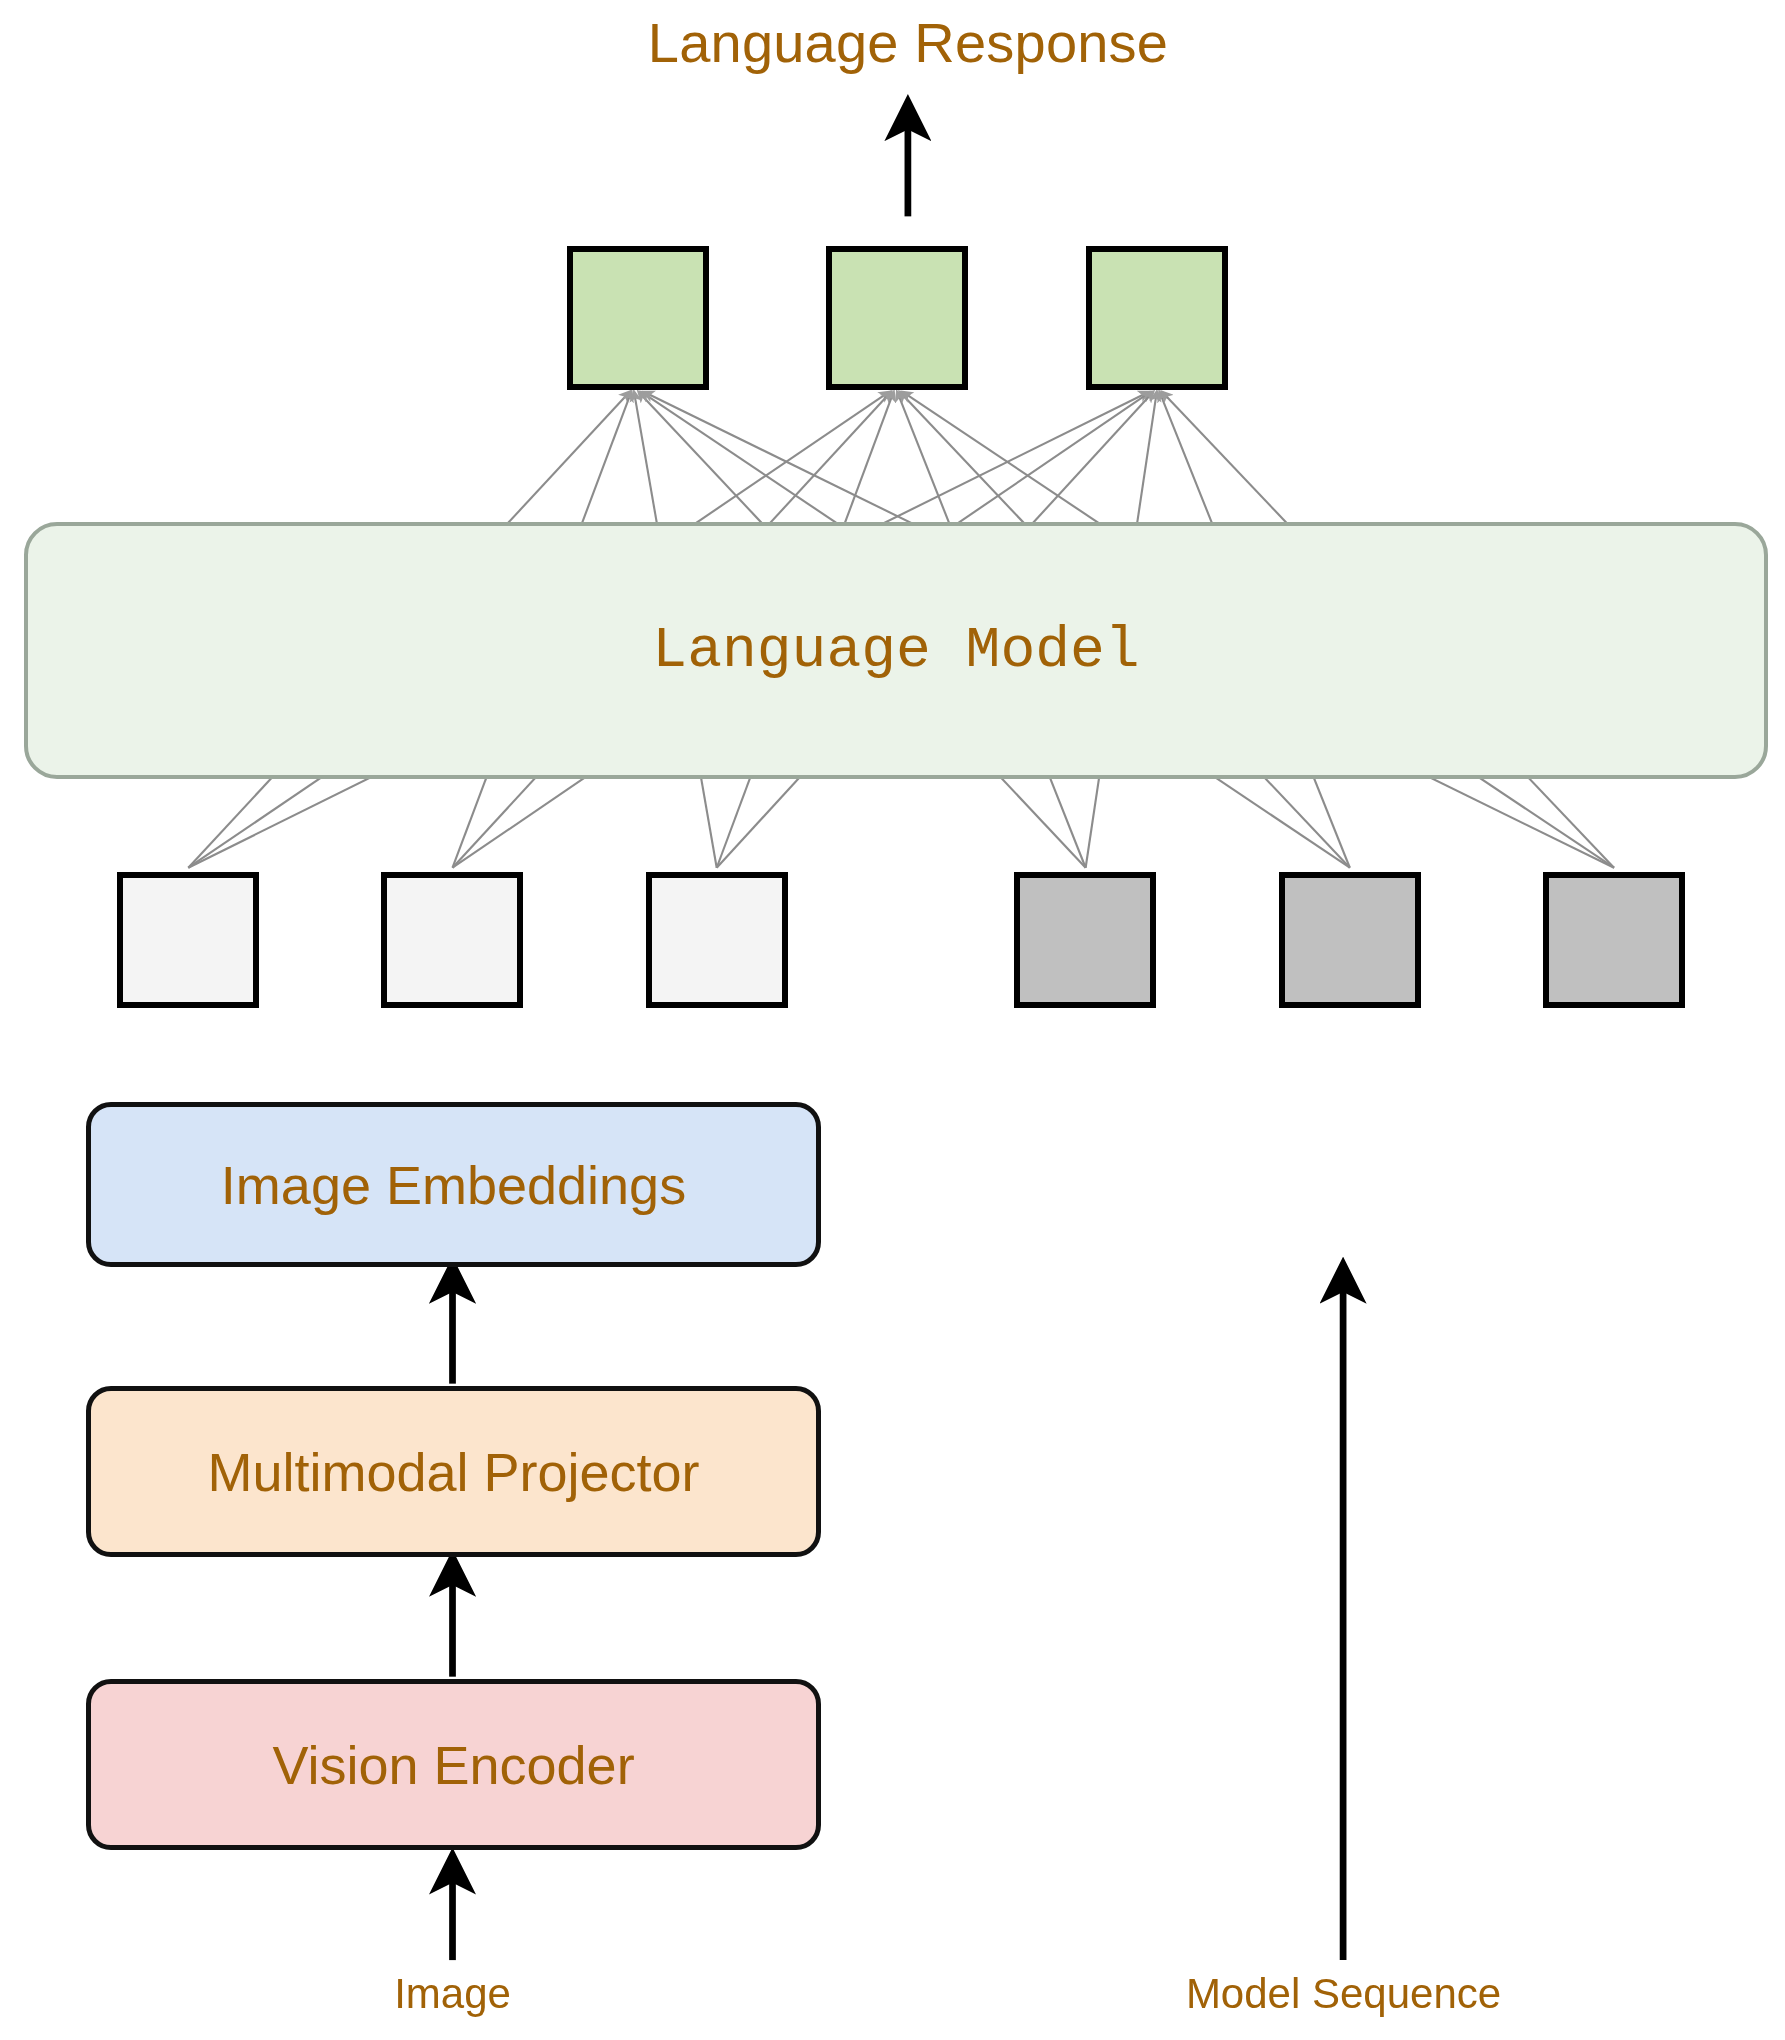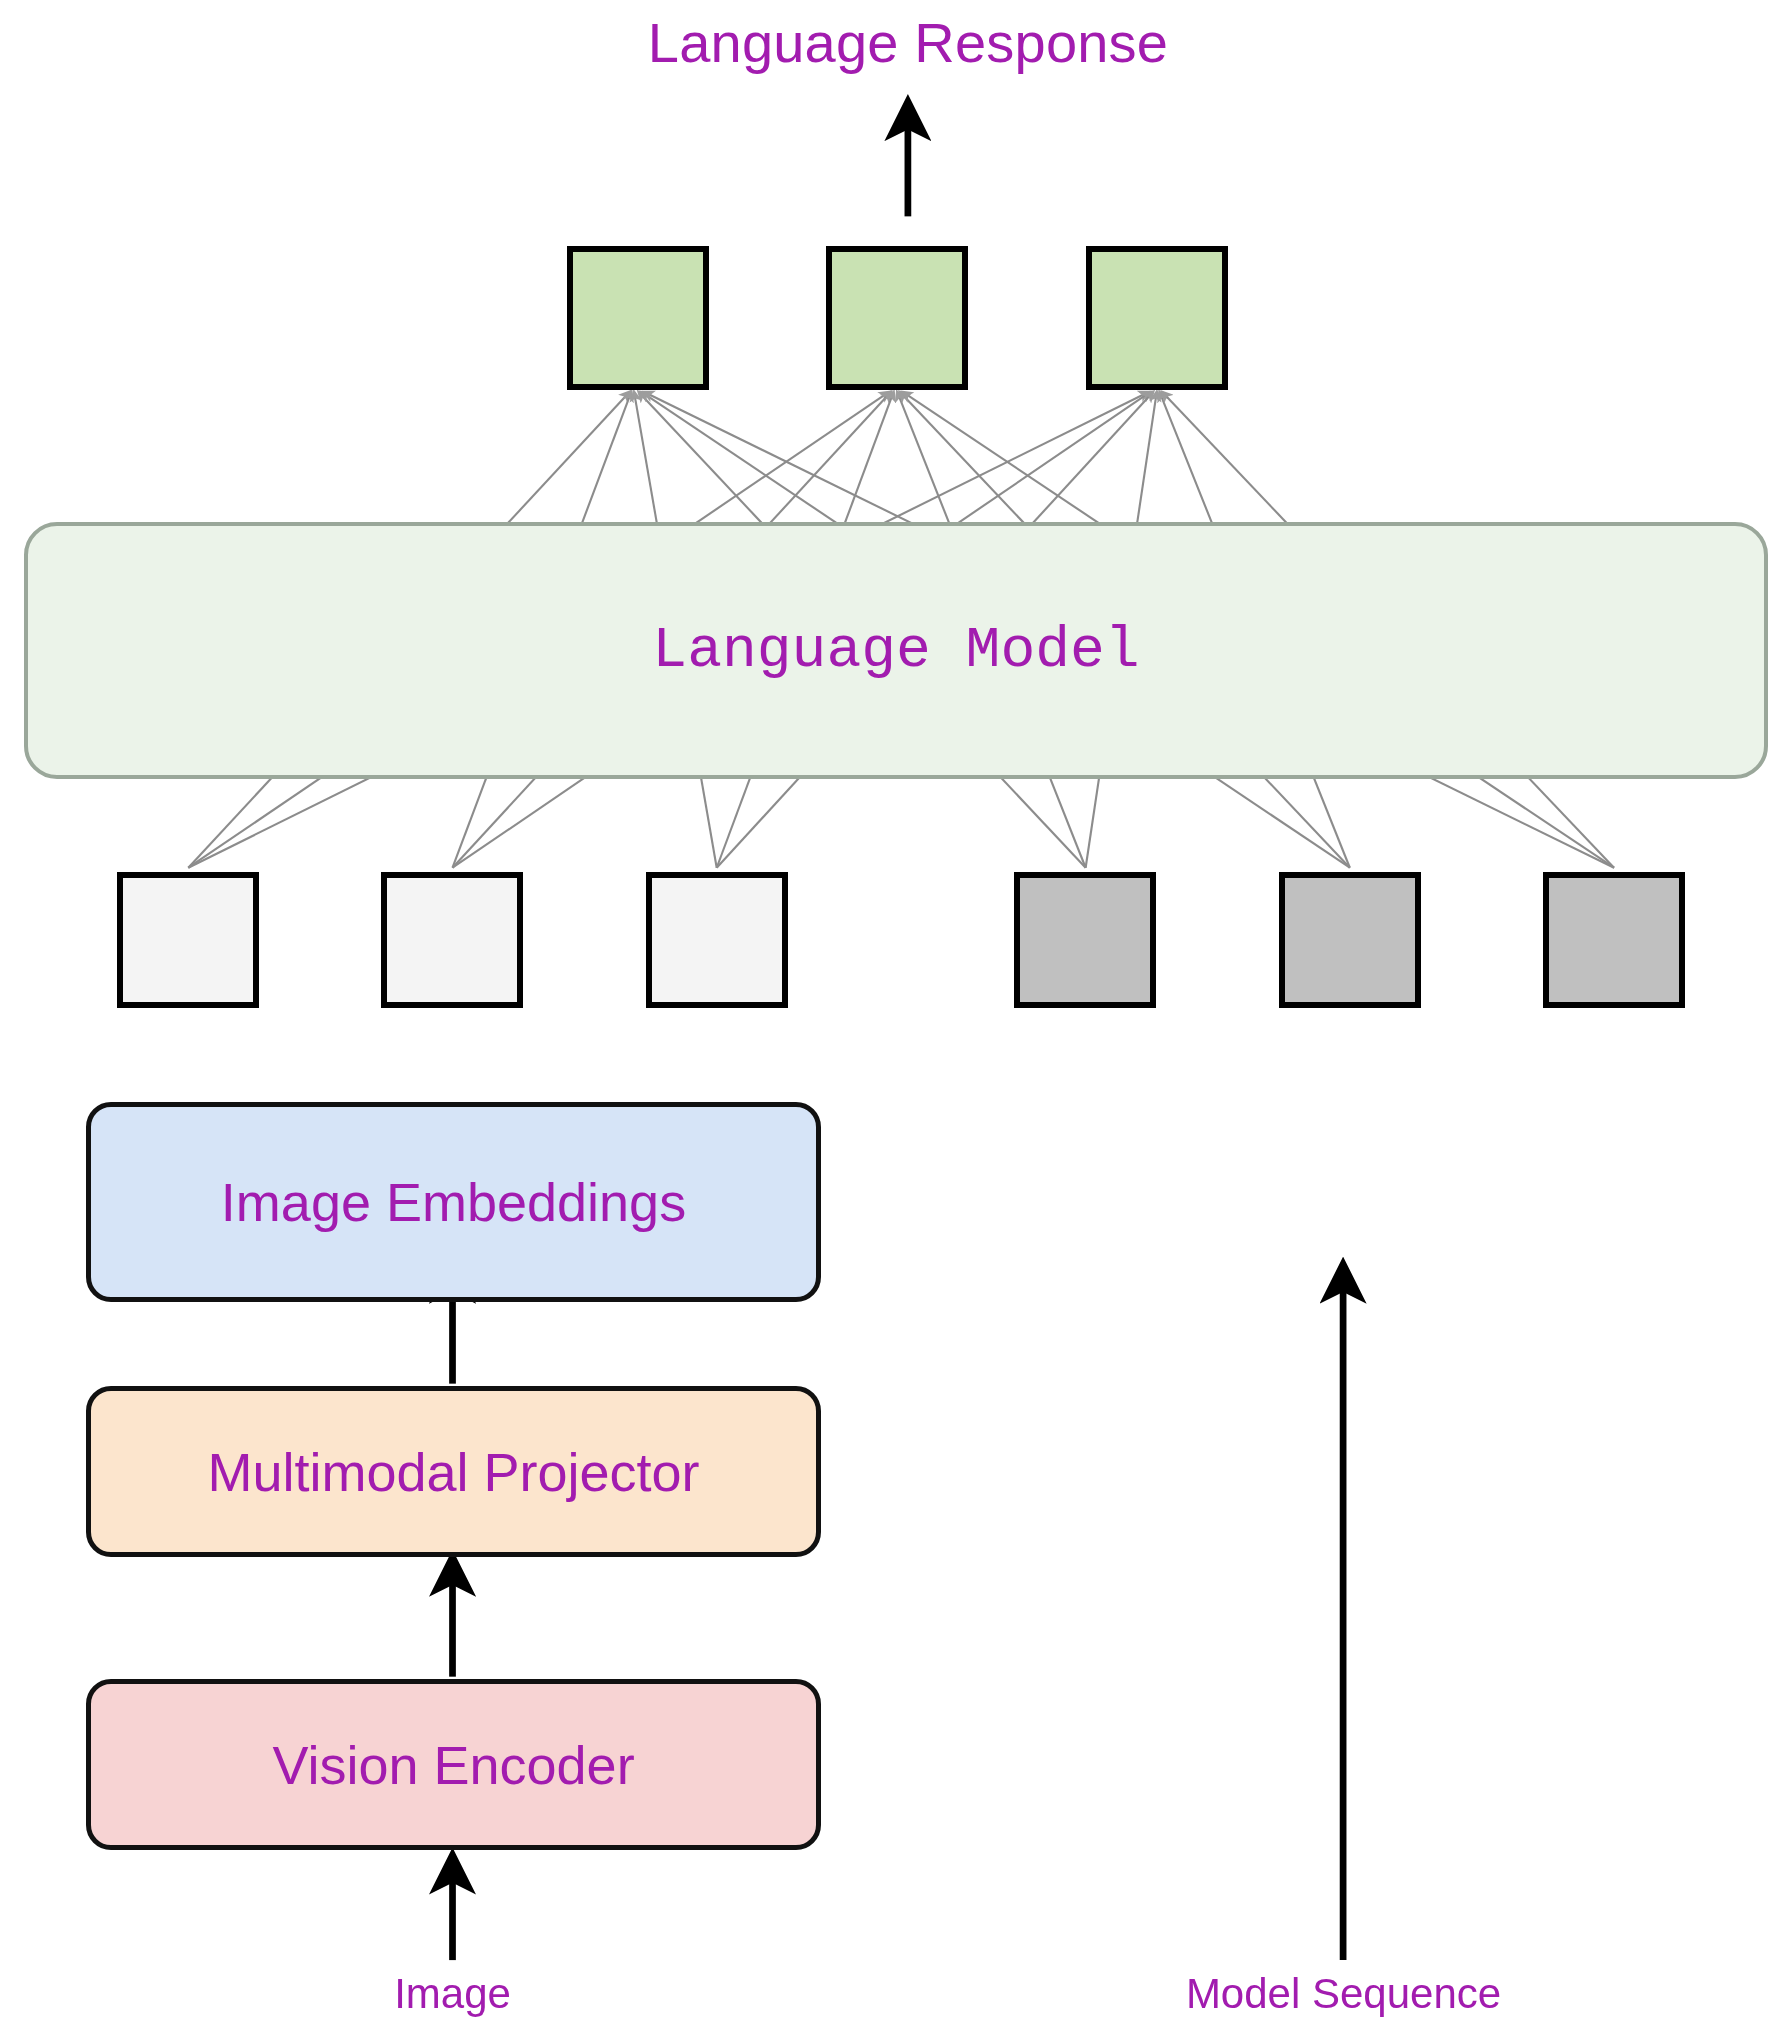--- a/index.html
+++ b/index.html
@@ -25,21 +25,21 @@
     height: 2041px;
     pointer-events: none;
   }
   .node {
     position: absolute;
     box-sizing: border-box;
     display: flex;
     align-items: center;
     justify-content: center;
     text-align: center;
-    color: #a21caf;
+    color: #a16207;
   }
   
   .caption-top {
     font-size: 56px;
     line-height: 1;
     letter-spacing: 0.2px;
     white-space: nowrap;
   }
   .caption-bottom {
     font-size: 42px;
@@ -141,21 +141,21 @@
   </div>
 
   <div class="node token token-img" style="left:117px; top:872px; width:142px; height:136px;"></div>
   <div class="node token token-img" style="left:381px; top:872px; width:142px; height:136px;"></div>
   <div class="node token token-img" style="left:646px; top:872px; width:142px; height:136px;"></div>
 
   <div class="node token token-txt" style="left:1014px; top:872px; width:142px; height:136px;"></div>
   <div class="node token token-txt" style="left:1279px; top:872px; width:142px; height:136px;"></div>
   <div class="node token token-txt" style="left:1543px; top:872px; width:142px; height:136px;"></div>
 
-  <div class="node pbox pbox-blue" style="left:86px; top:1102px; width:735px; height:200px;">
+  <div class="node pbox pbox-blue" style="left:86px; top:1102px; width:735px; height:165px;">
     <span>Image Embeddings</span>
   </div>
 
 
   <div class="node pbox pbox-pink" style="left:86px; top:1679px; width:735px; height:171px;">
     <span>Vision Encoder</span>
   </div>
 
   <div class="node pbox pbox-orange" style="left:86px; top:1386px; width:735px; height:171px;">
     <span>Multimodal Projector</span>

